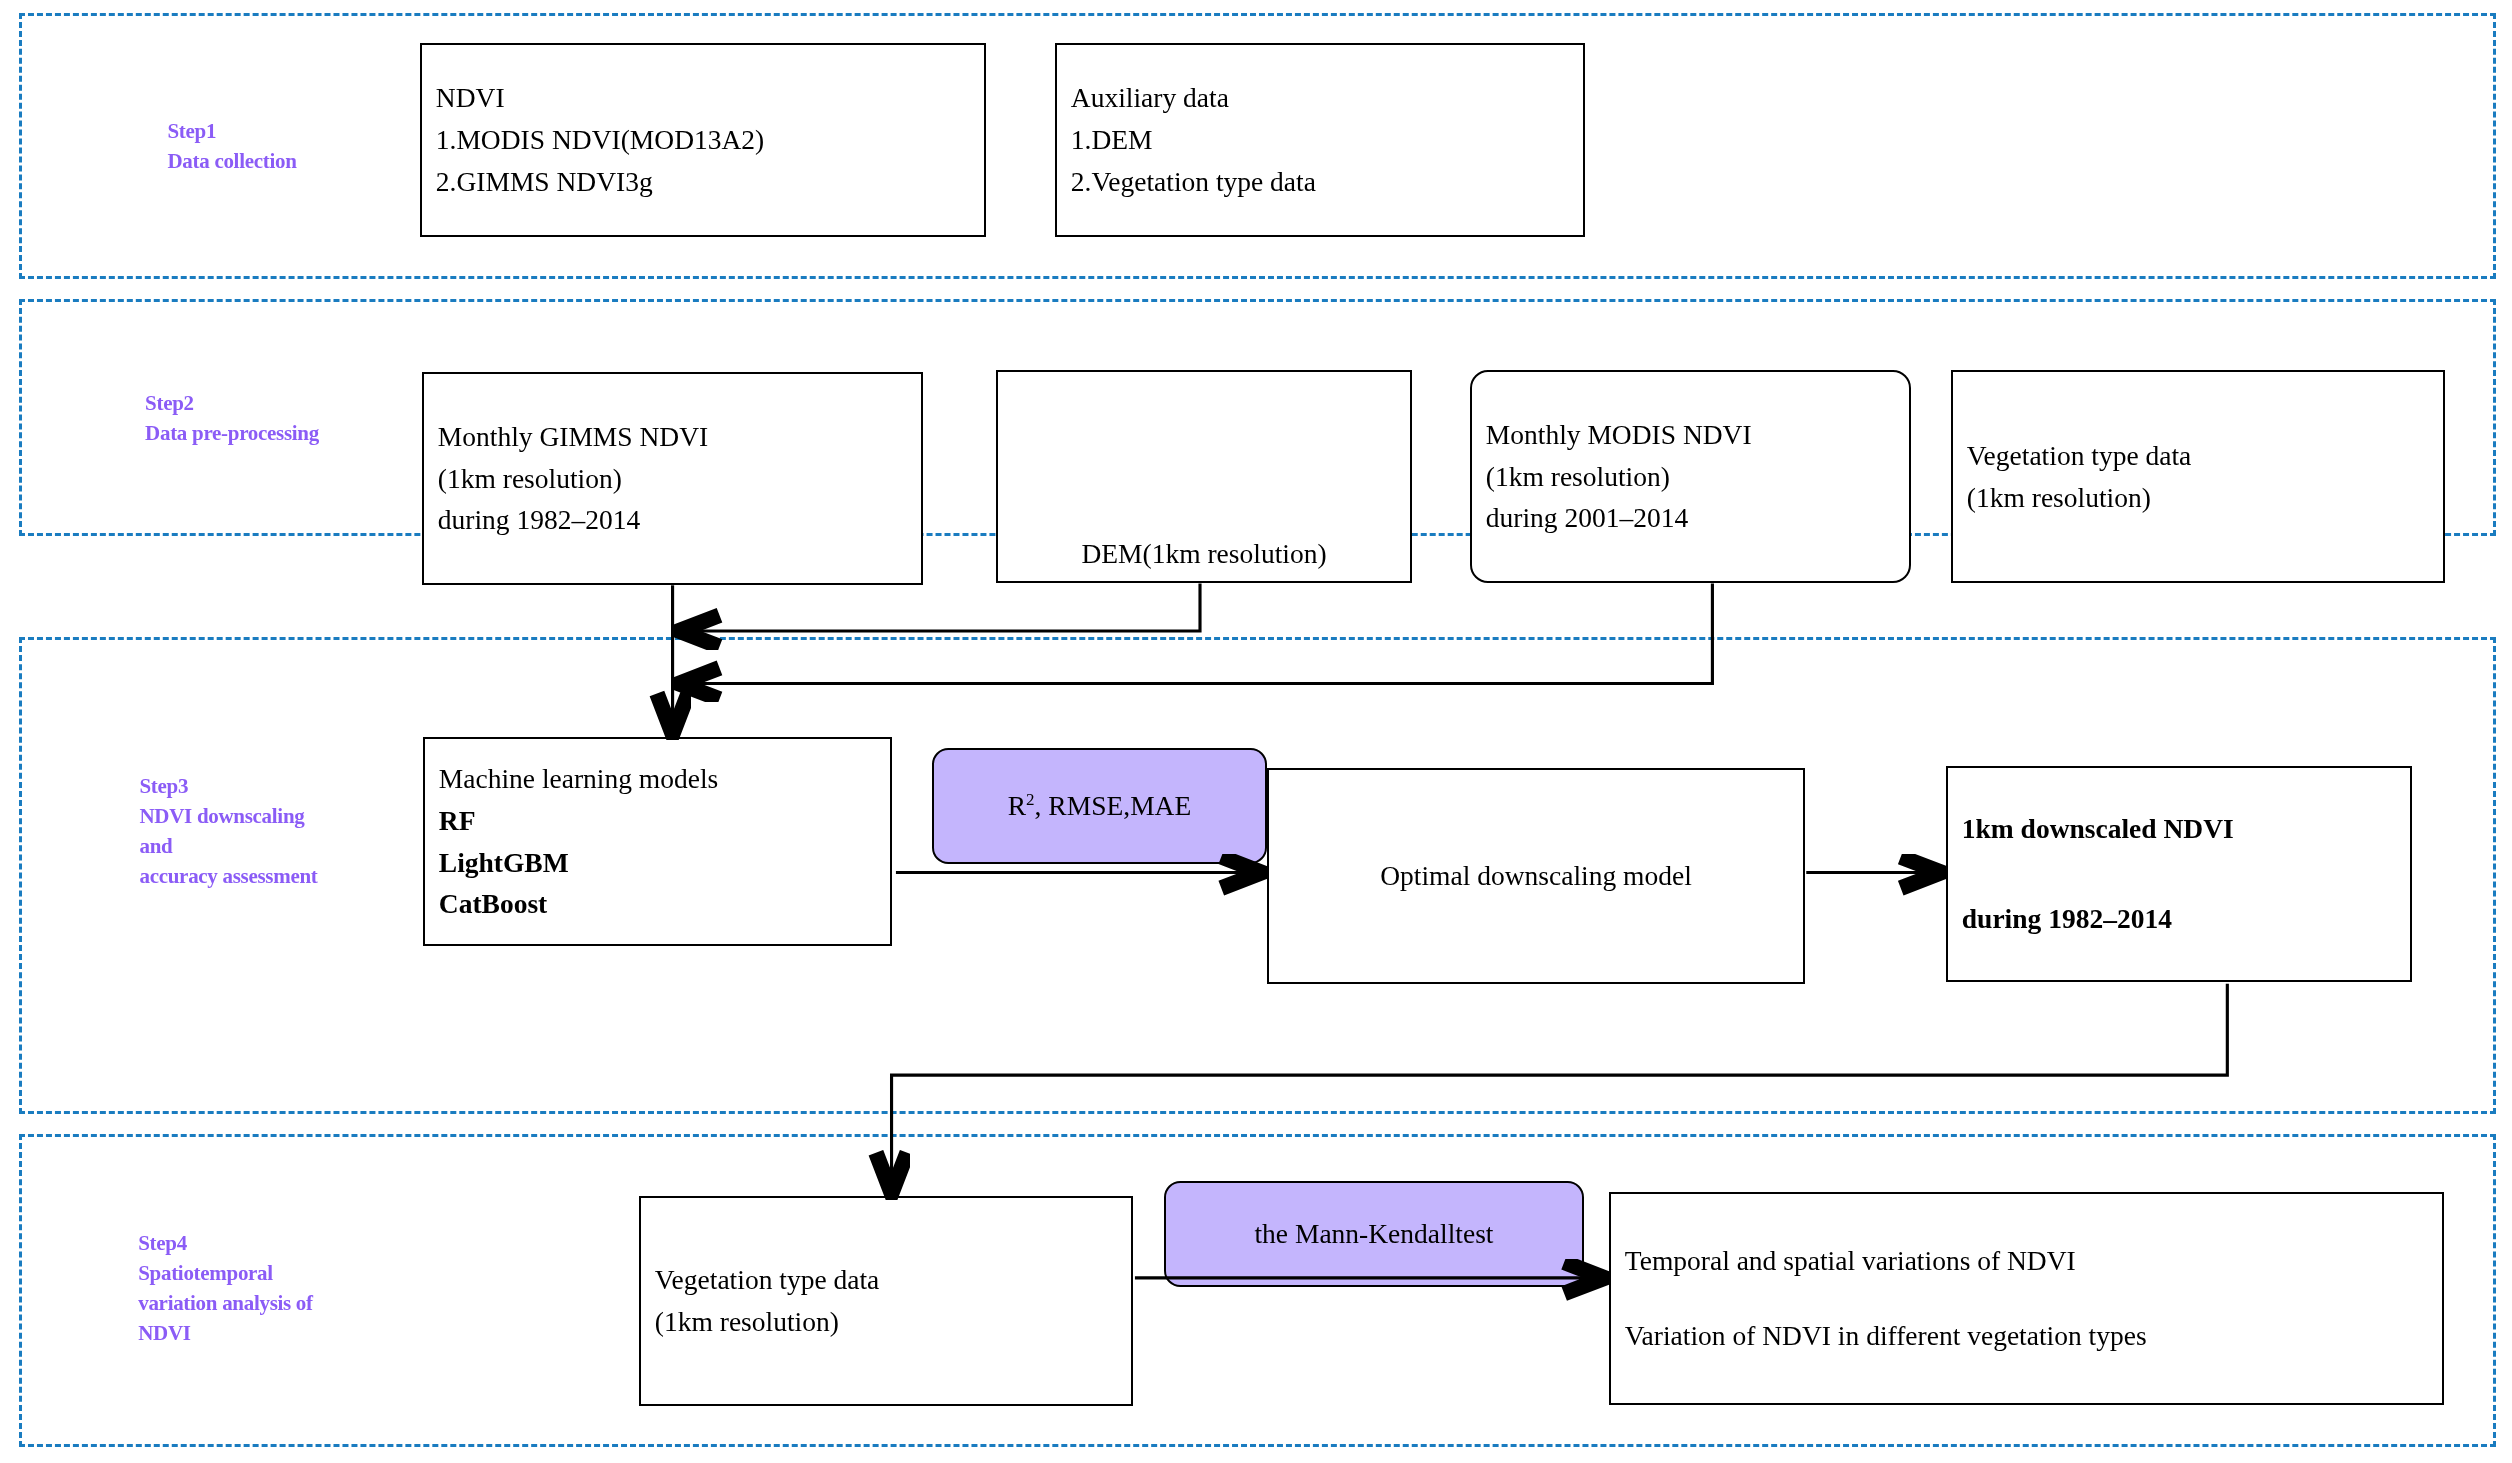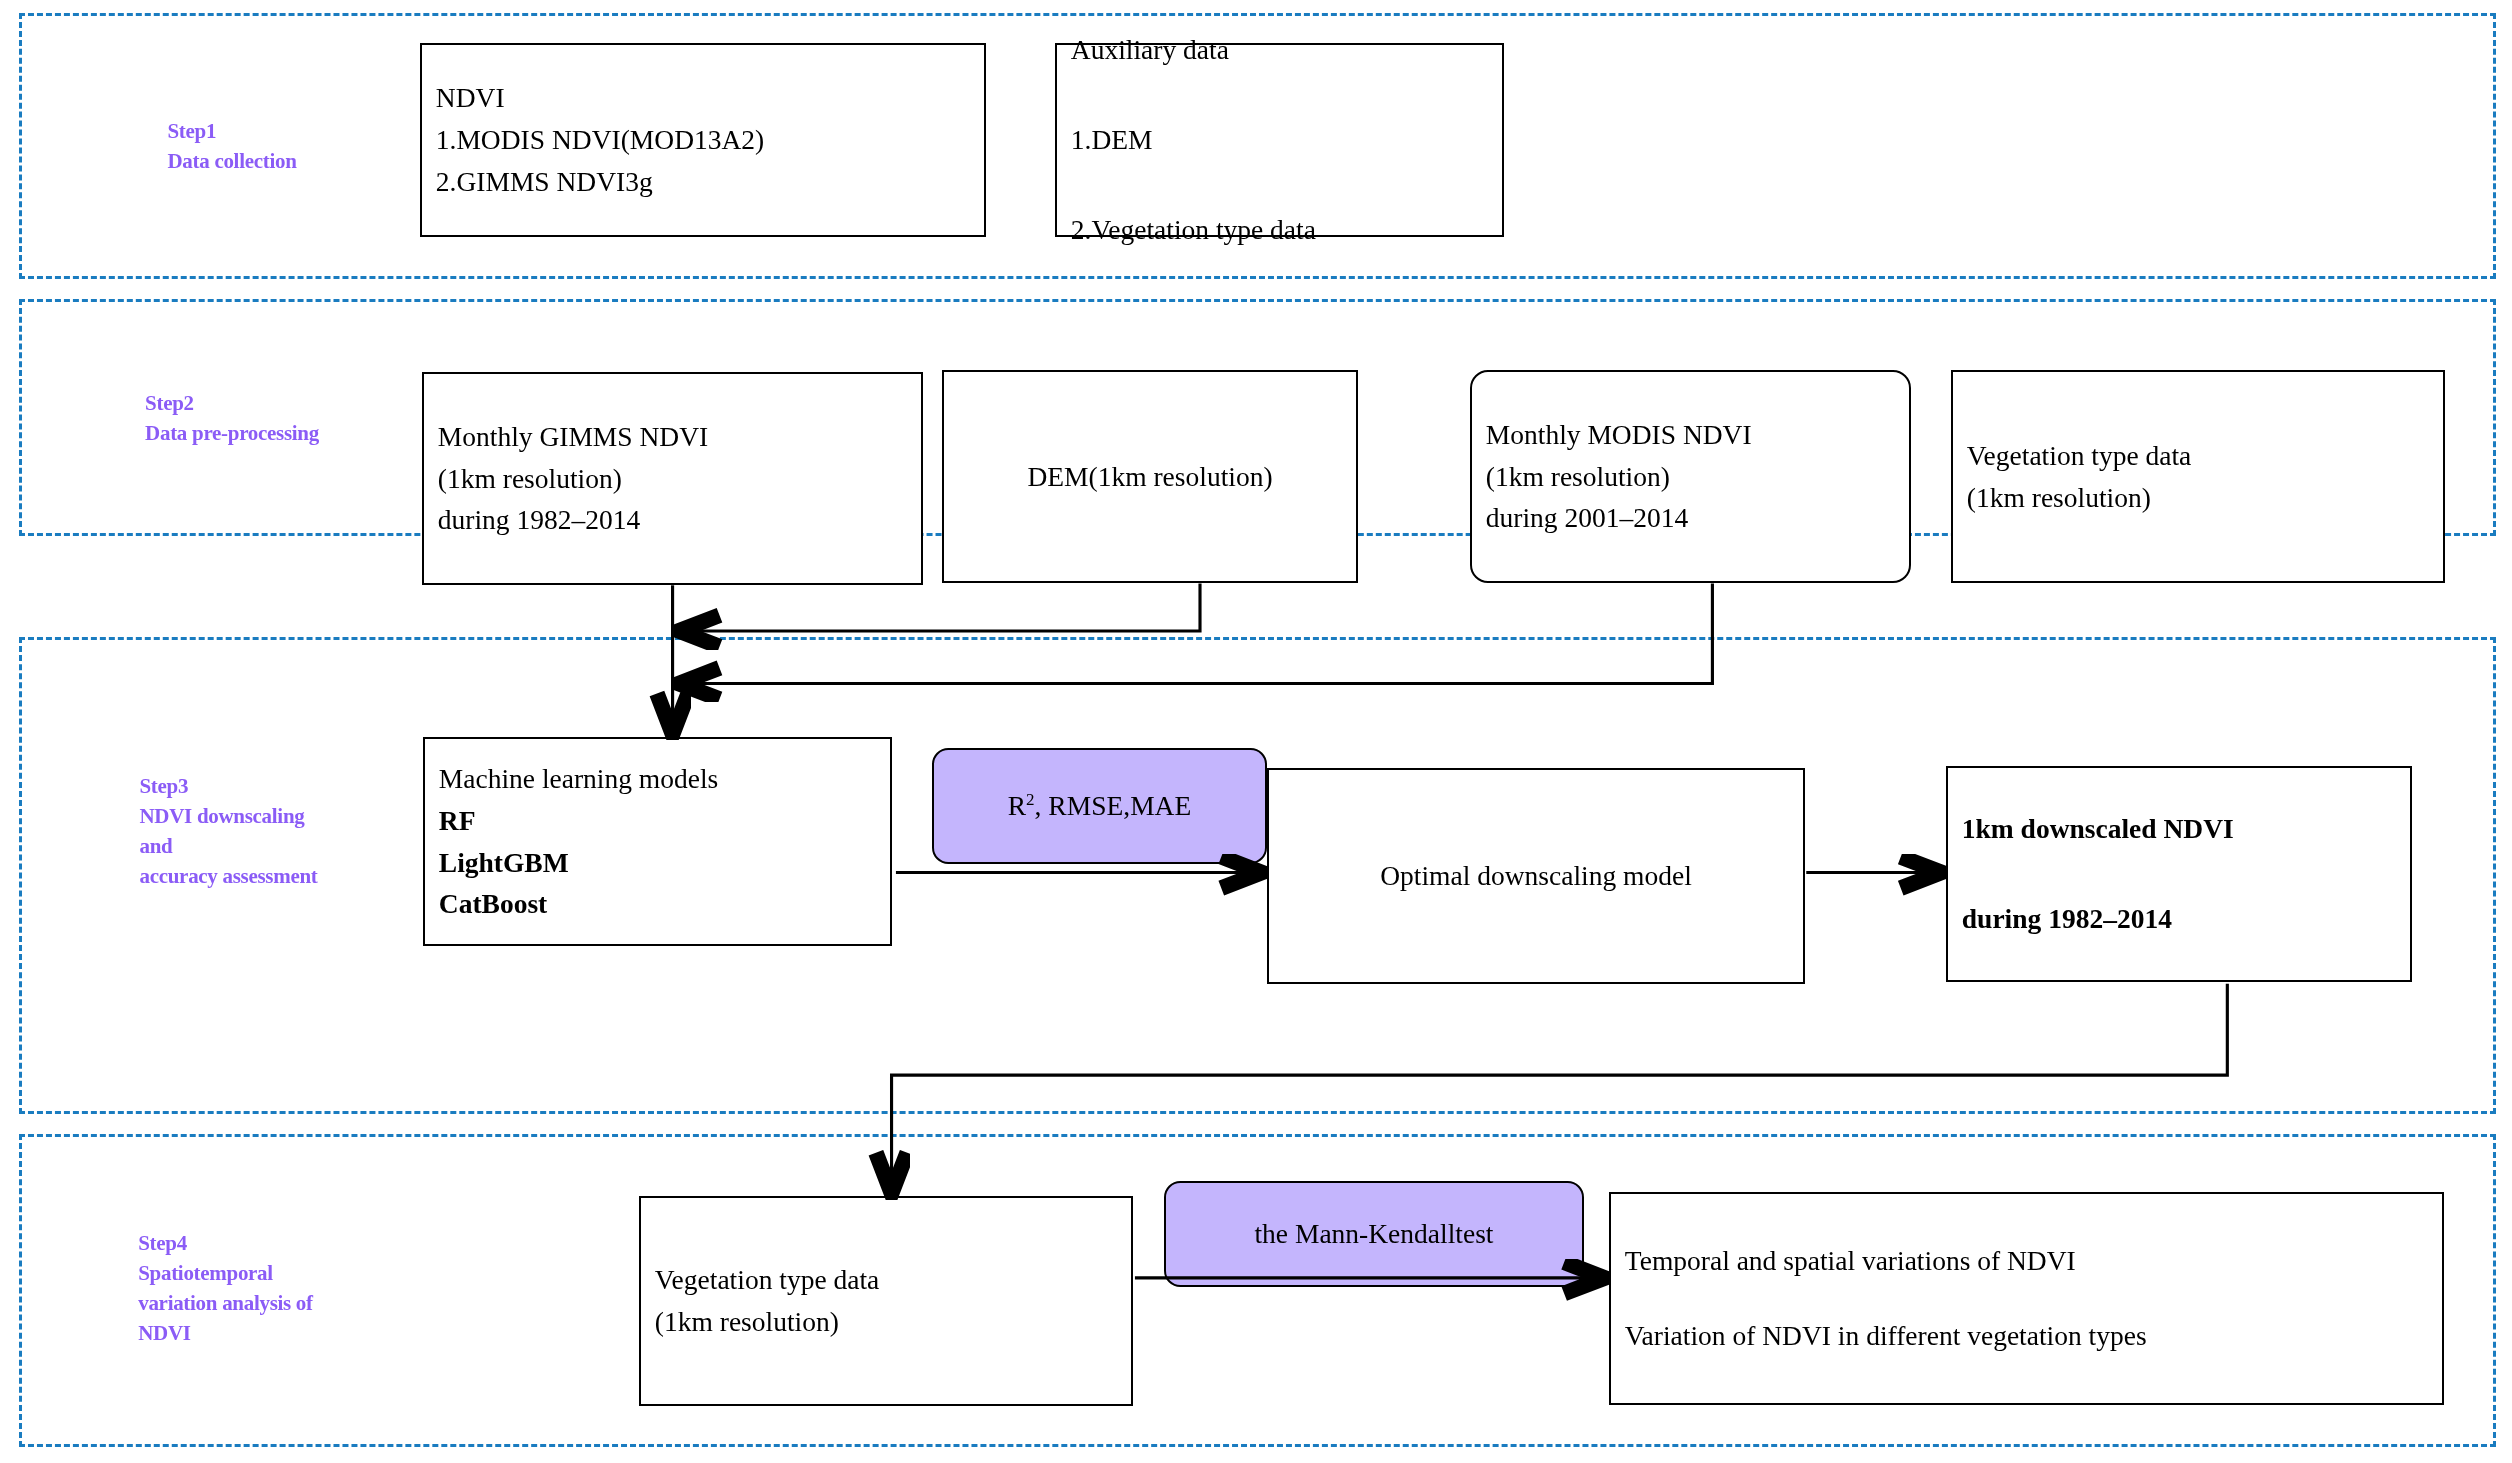--- a/index.html
+++ b/index.html
@@ -95,37 +95,37 @@
   <div class="panel" style="left:19px; top:12.5px; width:2477px; height:266px;"></div>
   <div class="step-label" style="left:38px; top:69px; width:388px; height:156px;">Step1
 Data collection</div>
 
   <div class="node left" style="left:420px; top:43px; width:566px; height:194px;">
     <span class="ln">NDVI</span>
     <span class="ln">1.MODIS NDVI(MOD13A2)</span>
     <span class="ln">2.GIMMS NDVI3g</span>
   </div>
 
-  <div class="node left" style="left:1055px; top:43px; width:449px; height:194px;gap:48px;">
+  <div class="node left" style="left:1055px; top:43px; width:530px; height:194px;">
     <span class="ln">Auxiliary data</span>
     <span class="ln">1.DEM</span>
     <span class="ln">2.Vegetation type data</span>
   </div>
 
   <div class="panel" style="left:19px; top:299px; width:2477px; height:237px;"></div>
   <div class="step-label" style="left:38px; top:369px; width:388px; height:100px;">Step2
 Data pre-processing</div>
 
   <div class="node left" style="left:422px; top:372px; width:501px; height:213px;">
     <span class="ln">Monthly GIMMS NDVI</span>
     <span class="ln">(1km resolution)</span>
     <span class="ln">during 1982–2014</span>
   </div>
 
-  <div class="node center" style="left:942px; top:370px; width:416px; height:213px;">
+  <div class="node center" style="left:996px; top:370px; width:416px; height:213px;justify-content:flex-end;">
     <span class="ln">DEM(1km resolution)</span>
   </div>
 
   <div class="node left" style="left:1470px; top:370px; width:441px; height:213px;border-radius:18px;">
     <span class="ln">Monthly MODIS NDVI</span>
     <span class="ln">(1km resolution)</span>
     <span class="ln">during 2001–2014</span>
   </div>
 
   <div class="node left" style="left:1951px; top:370px; width:494px; height:213px;">

